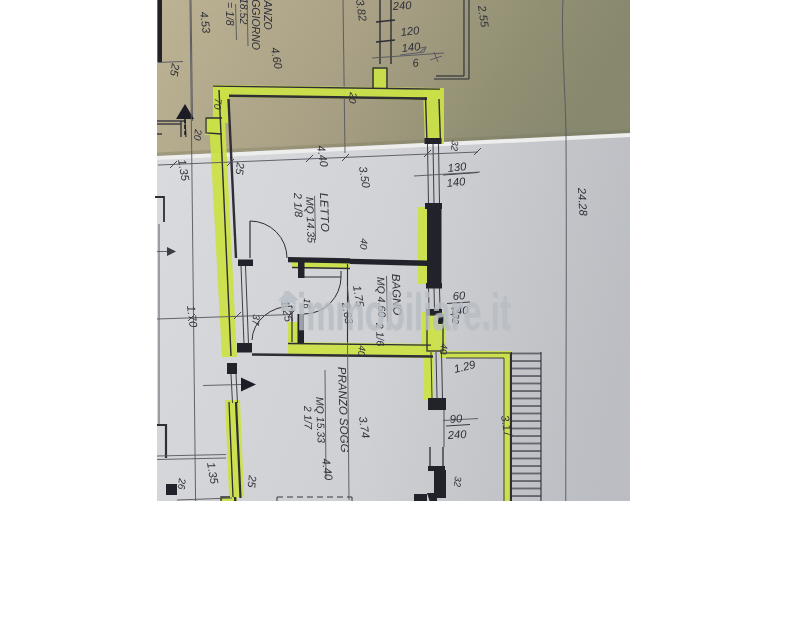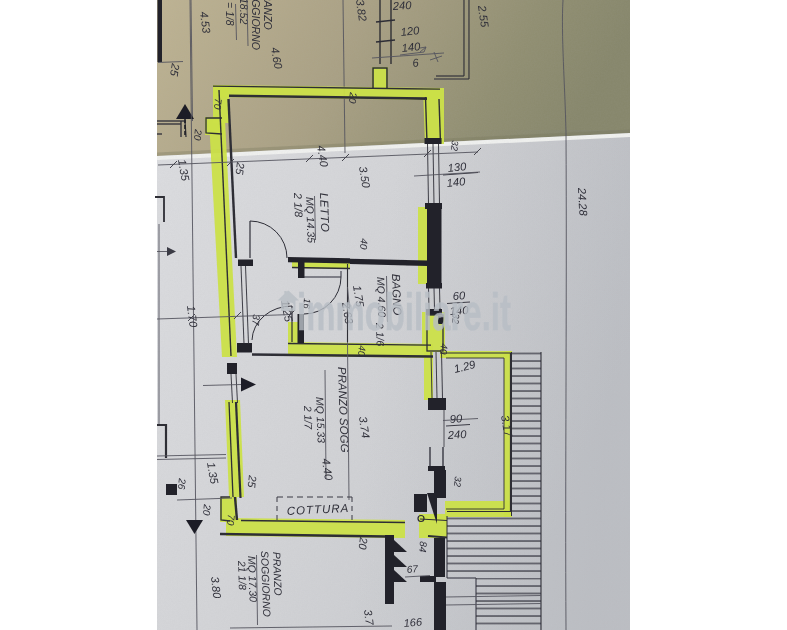--- a/index.html
+++ b/index.html
@@ -1,16 +1,16 @@
 <!DOCTYPE html>
 <html><head>
 <meta charset="utf-8">
 <style>
   html,body{margin:0;padding:0;background:#ffffff;}
-  #stage{position:relative;width:787px;height:630px;overflow:hidden;background:#ffffff;}
+  #stage{position:relative;width:787px;height:501px;overflow:hidden;background:#ffffff;}
   svg{display:block}
   .hand{font-family:"Liberation Sans",sans-serif;font-style:italic;fill:#30303a;}
   .ink{stroke:#2d2d36;fill:none;}
   .dim{stroke:#55555f;stroke-width:0.9;fill:none;}
 </style>
 </head>
 <body>
 <div id="stage">
 <svg width="787" height="630" viewBox="0 0 787 630">
 <defs>

